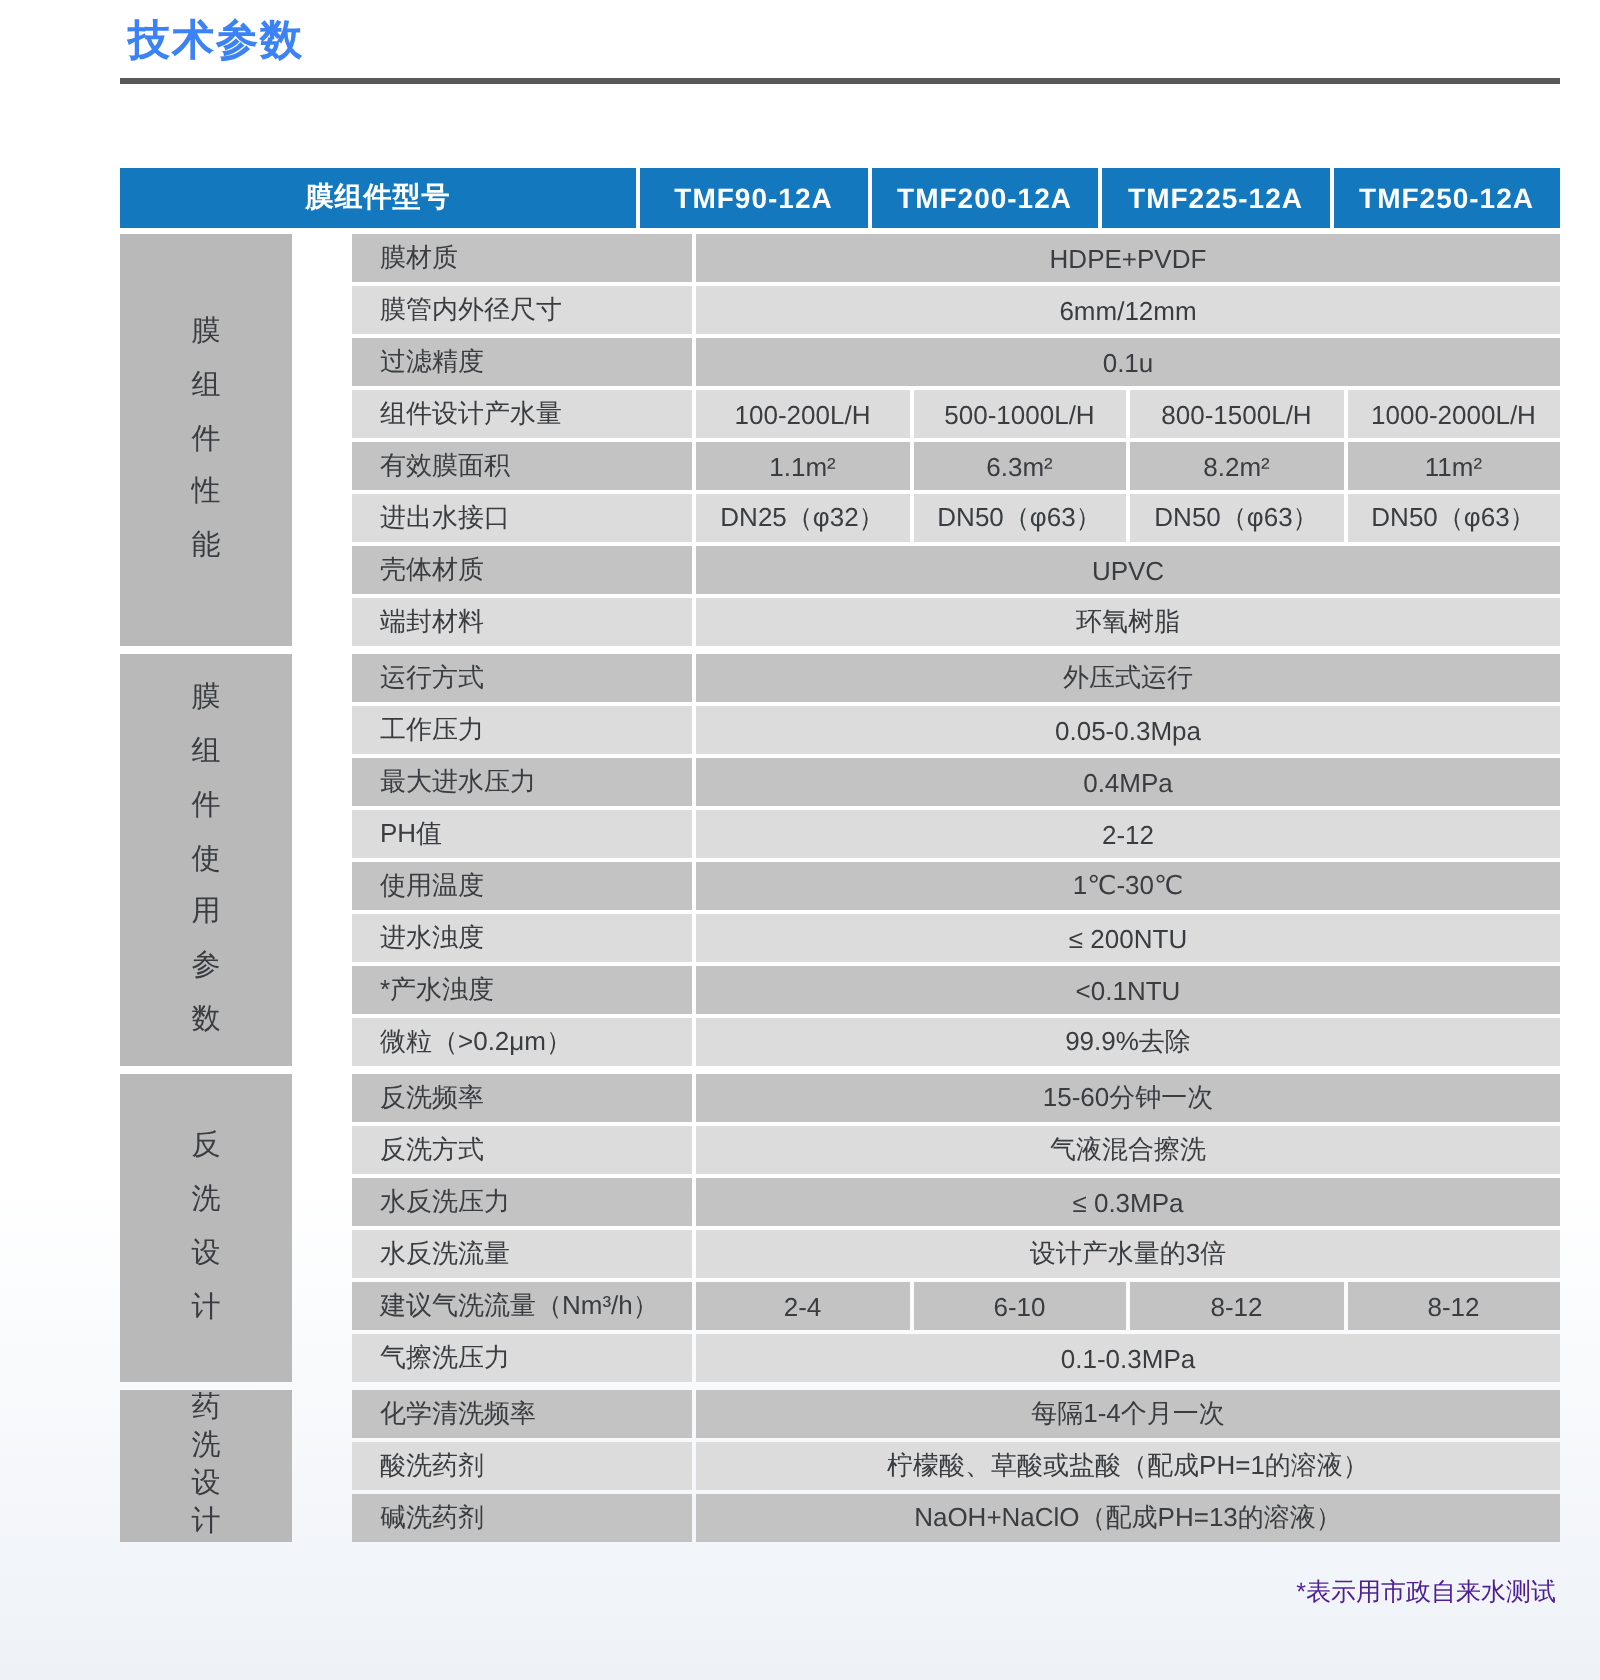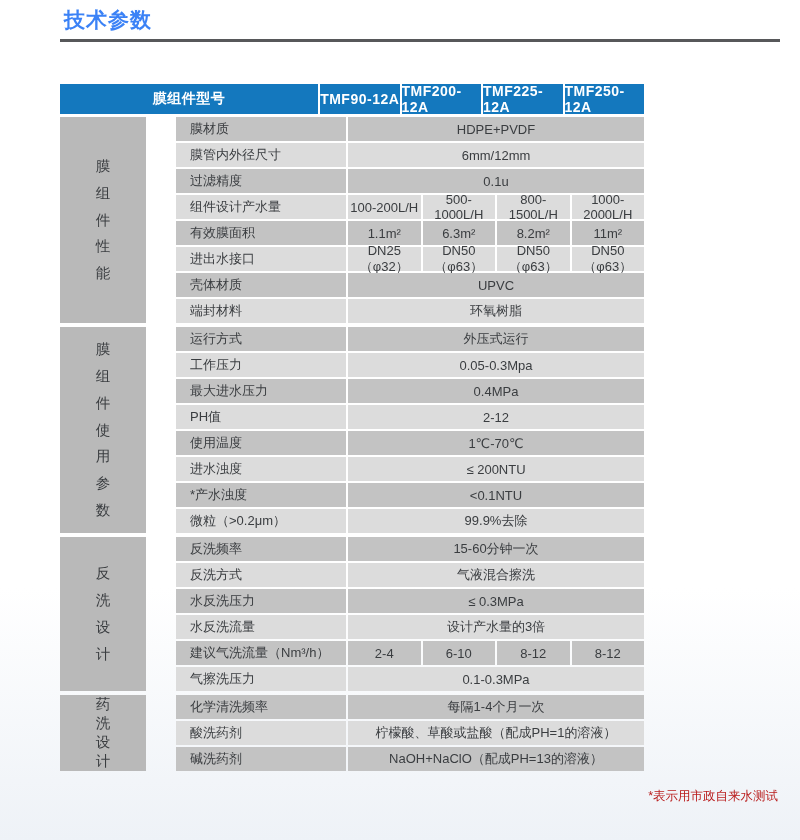--- a/index.html
+++ b/index.html
@@ -22,21 +22,21 @@
     color: #3b82f6;
     margin: 0 0 5px 4px;
     letter-spacing: 1px;
   }
   .title-rule {
     height: 3px;
     background: #57585a;
     margin-bottom: 42px;
   }
   
-  .spec-table { width: 584px; }
+  .spec-table { width: 720px; }
   .header-row {
     display: flex;
     gap: 2px;
     height: 30px;
     margin-bottom: 3px;
   }
   .hcell {
     flex: 1;
     background: #1478be;
     color: #ffffff;
@@ -97,21 +97,21 @@
   .value {
     flex: 1;
     justify-content: center;
     text-align: center;
   }
   .r-dark .cell  { background: #c3c3c3; }
   .r-light .cell { background: #dcdcdc; }
   .footnote {
     text-align: right;
     font-size: 12.5px;
-    color: #b91c1c;
+    color: #4c1d95;
     margin-top: 17px;
     padding-right: 2px;
   }
 </style>
 </head>
 <body>
 
 <div class="page">
 
   <div class="page-title">技术参数</div>
@@ -192,21 +192,21 @@
         <div class="row r-dark">
           <div class="cell label">最大进水压力</div>
           <div class="cell value">0.4MPa</div>
         </div>
         <div class="row r-light">
           <div class="cell label">PH值</div>
           <div class="cell value">2-12</div>
         </div>
         <div class="row r-dark">
           <div class="cell label">使用温度</div>
-          <div class="cell value">1℃-70℃</div>
+          <div class="cell value">1℃-30℃</div>
         </div>
         <div class="row r-light">
           <div class="cell label">进水浊度</div>
           <div class="cell value">≤ 200NTU</div>
         </div>
         <div class="row r-dark">
           <div class="cell label">*产水浊度</div>
           <div class="cell value">&lt;0.1NTU</div>
         </div>
         <div class="row r-light">

